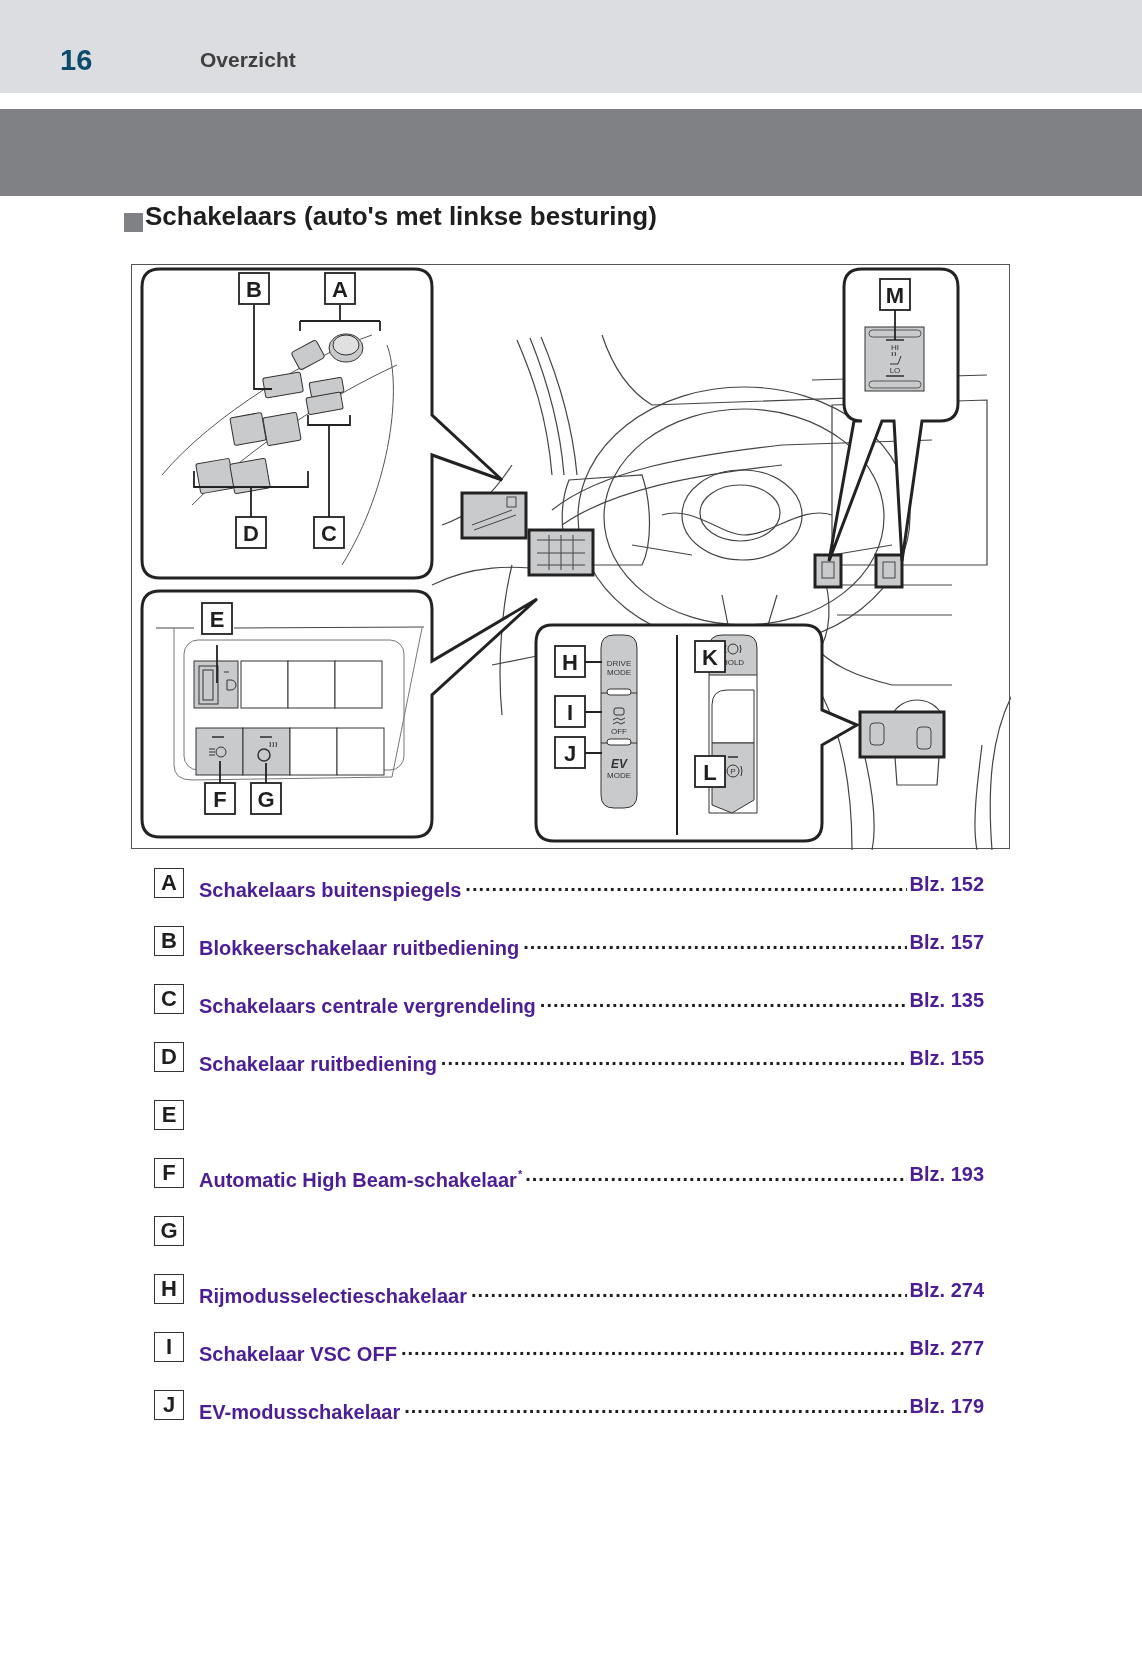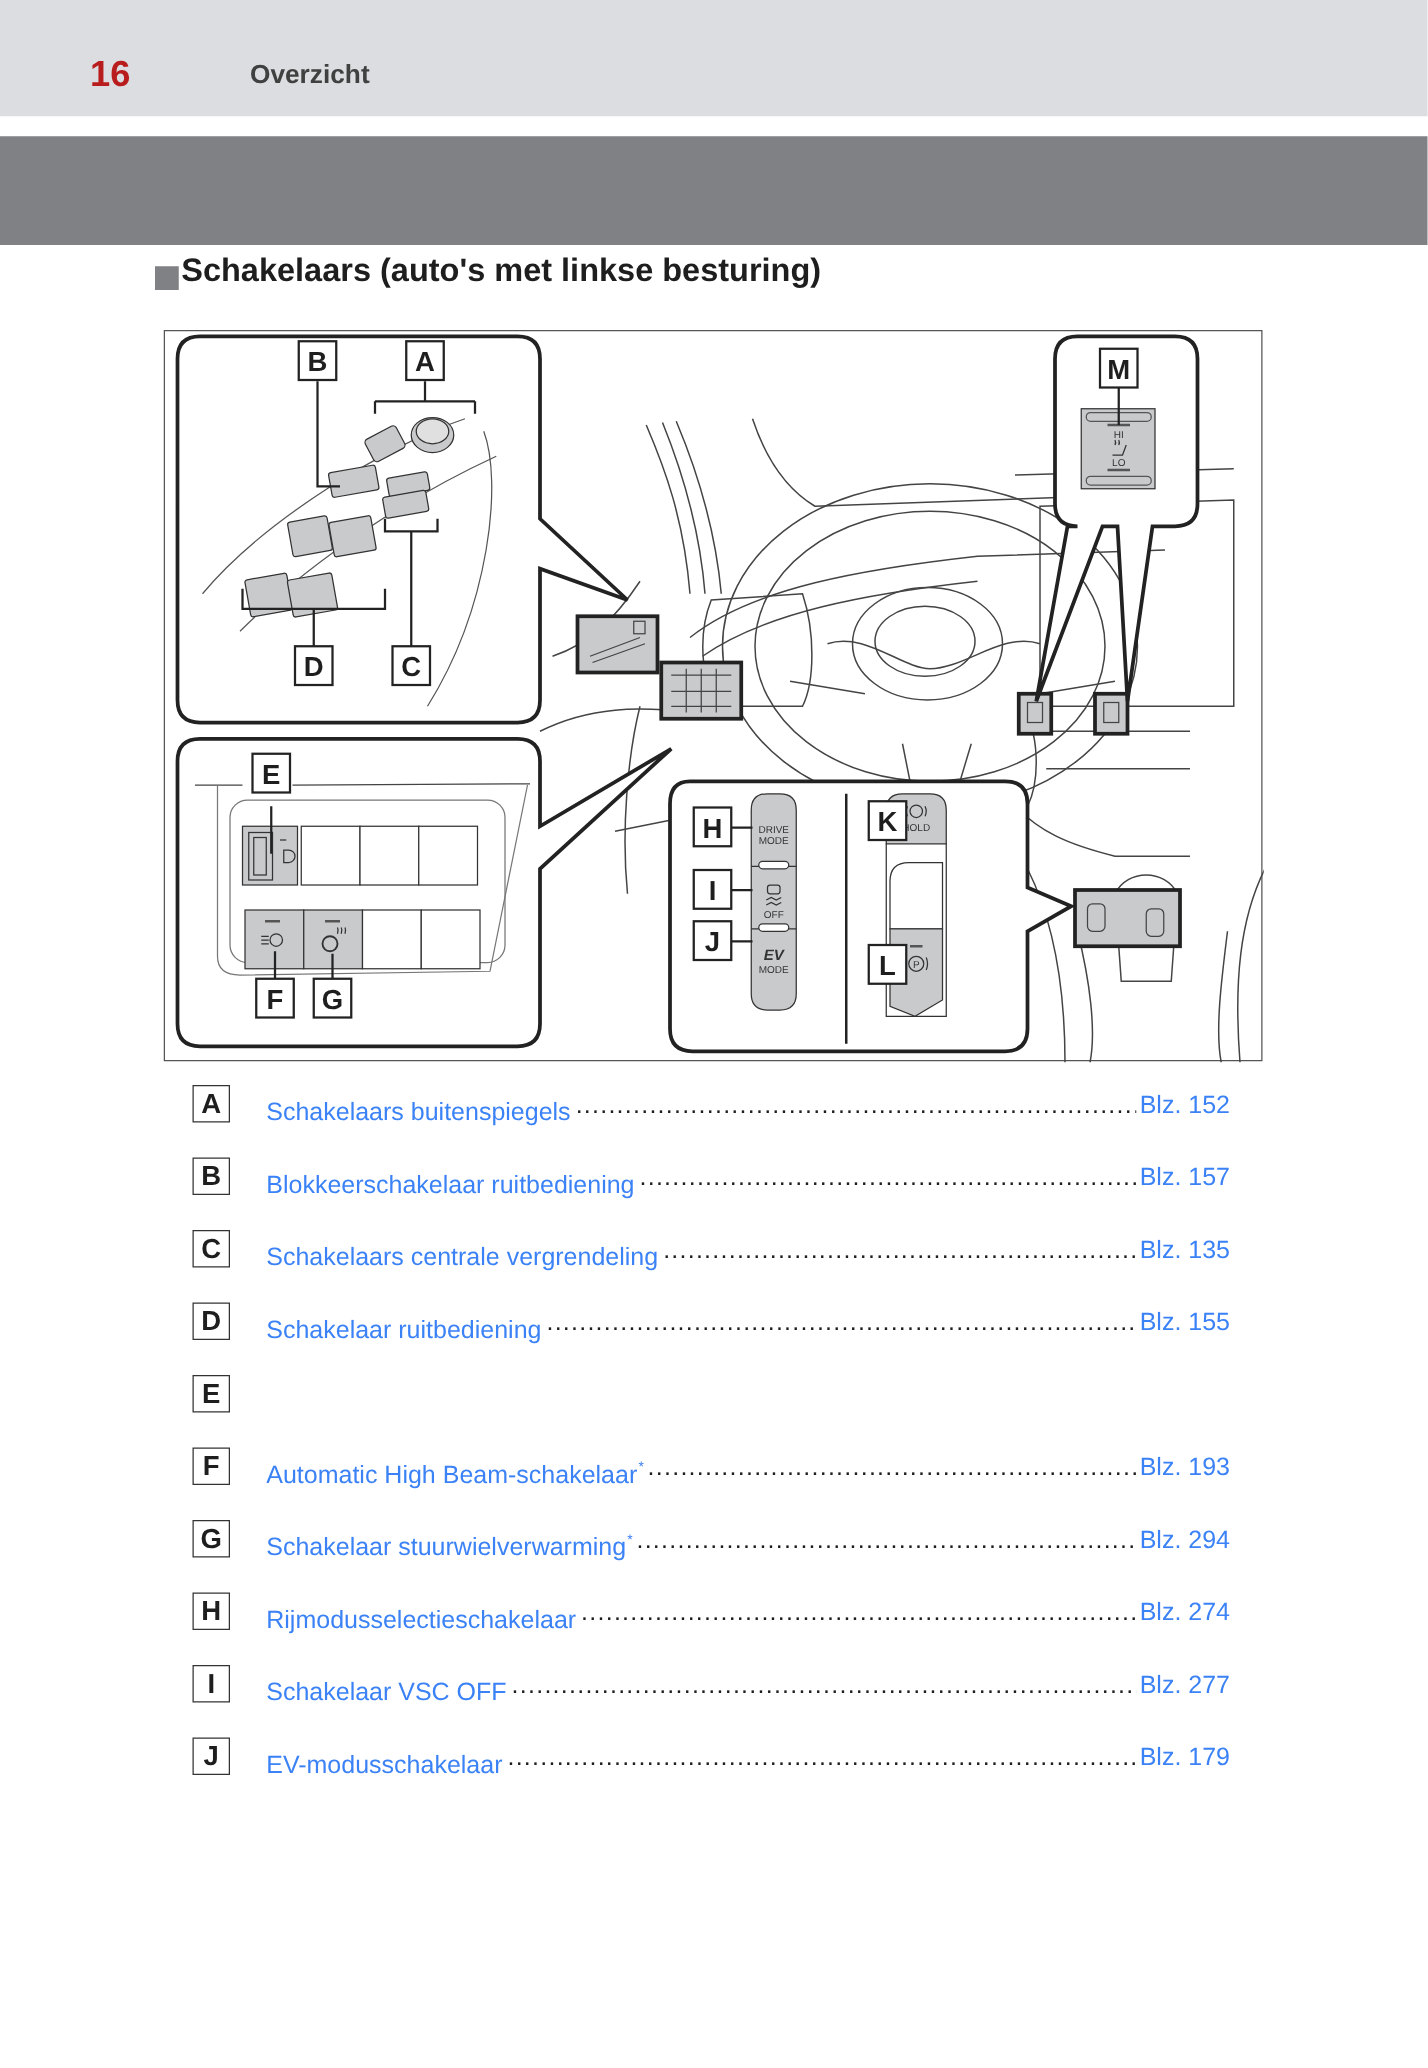--- a/index.html
+++ b/index.html
@@ -3,36 +3,36 @@
 <meta charset="utf-8">
 <style>
   html, body { margin: 0; padding: 0; }
   body {
     width: 1142px; height: 1654px; position: relative; overflow: hidden;
     background: #ffffff; color: #1e1e1e;
     font-family: "Liberation Sans", sans-serif;
   }
   .hdr-light { position: absolute; left: 0; top: 0; width: 1142px; height: 93px; background: #dcdde0; }
   .hdr-dark  { position: absolute; left: 0; top: 109px; width: 1142px; height: 87px; background: #808185; }
-  .page-num { position: absolute; left: 72px; top: 44px; font-size: 29px; font-weight: bold; color: #b91c1c; }
+  .page-num { position: absolute; left: 60px; top: 44px; font-size: 29px; font-weight: bold; color: #0c4a6e; }
   .section { position: absolute; left: 200px; top: 48px; font-size: 21px; font-weight: bold; color: #404040; }
   .title { position: absolute; left: 124px; top: 201px; font-size: 26px; font-weight: bold; color: #1e1e1e; display: flex; align-items: flex-end; }
   .title .sq { display: inline-block; width: 19px; height: 19px; background: #808185; margin-right: 2px; margin-top: 2px; }
   .figure { position: absolute; left: 131px; top: 264px; width: 879px; height: 585px; border: 1px solid #555; box-sizing: border-box; }
   .figure svg { position: absolute; left: 0; top: 0; }
   .lbl { font-family: "Liberation Sans", sans-serif; font-weight: bold; font-size: 22px; fill: #1e1e1e; }
   .tiny { font-family: "Liberation Sans", sans-serif; font-size: 8px; fill: #333; }
   .list { position: absolute; left: 154px; top: 868px; width: 830px; }
   .row { position: relative; height: 58px; display: flex; align-items: flex-start; }
   .row .key {
     width: 30px; height: 30px; border: 1.5px solid #333; box-sizing: border-box;
     font-size: 22px; font-weight: bold; text-align: center; line-height: 28px; color: #1e1e1e; flex: 0 0 auto;
   }
   .row .txt {
-    margin-left: 29px; font-size: 20px; font-weight: normal; line-height: 32px; color: #3b82f6;
+    margin-left: 15px; font-size: 20px; font-weight: bold; line-height: 32px; color: #4c1d95;
     flex: 1 1 auto; display: flex; white-space: nowrap; overflow: hidden;
   }
   .row .label sup { font-size: 11px; vertical-align: 9px; margin-left: 1px; }
   .row .dots { flex: 1 1 auto; overflow: hidden; margin: 0 3px; color: #1e1e1e; letter-spacing: 1px; }
   .row .dots::before { content: "................................................................................................................................................................................"; }
   .row .page { flex: 0 0 auto; }
 </style>
 </head>
 <body>
 
@@ -321,25 +321,20 @@
     <div class="row">
       <div class="key">F</div>
       <div class="txt">
         <span class="label"><span>Automatic High Beam-schakelaar</span><sup>*</sup></span>
         <span class="dots"></span>
         <a class="page">Blz. 193</a>
       </div>
     </div>
     <div class="row">
       <div class="key">G</div>
-      <div class="txt">
-        <span class="label"><span>Schakelaar stuurwielverwarming</span><sup>*</sup></span>
-        <span class="dots"></span>
-        <a class="page">Blz. 294</a>
-      </div>
     </div>
     <div class="row">
       <div class="key">H</div>
       <div class="txt">
         <span class="label"><span>Rijmodusselectieschakelaar</span><sup></sup></span>
         <span class="dots"></span>
         <a class="page">Blz. 274</a>
       </div>
     </div>
     <div class="row">

